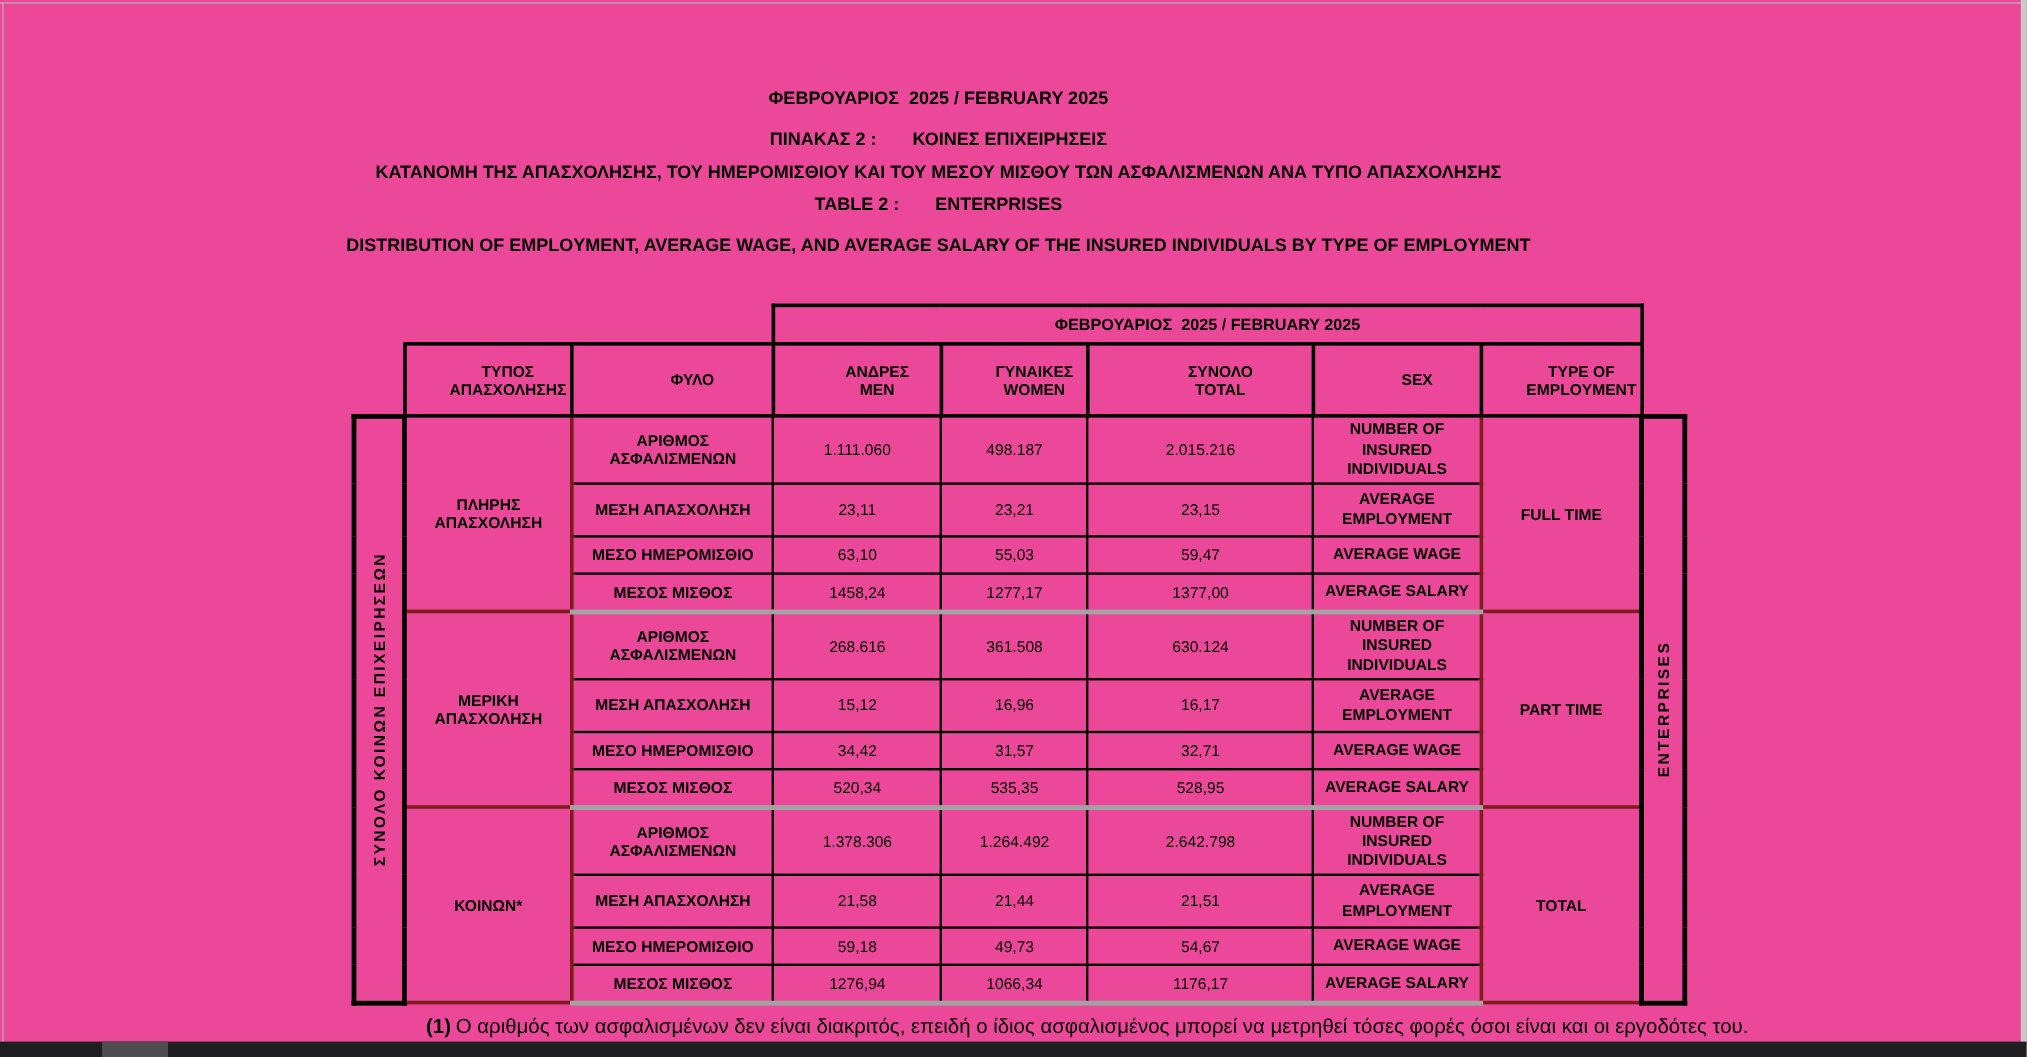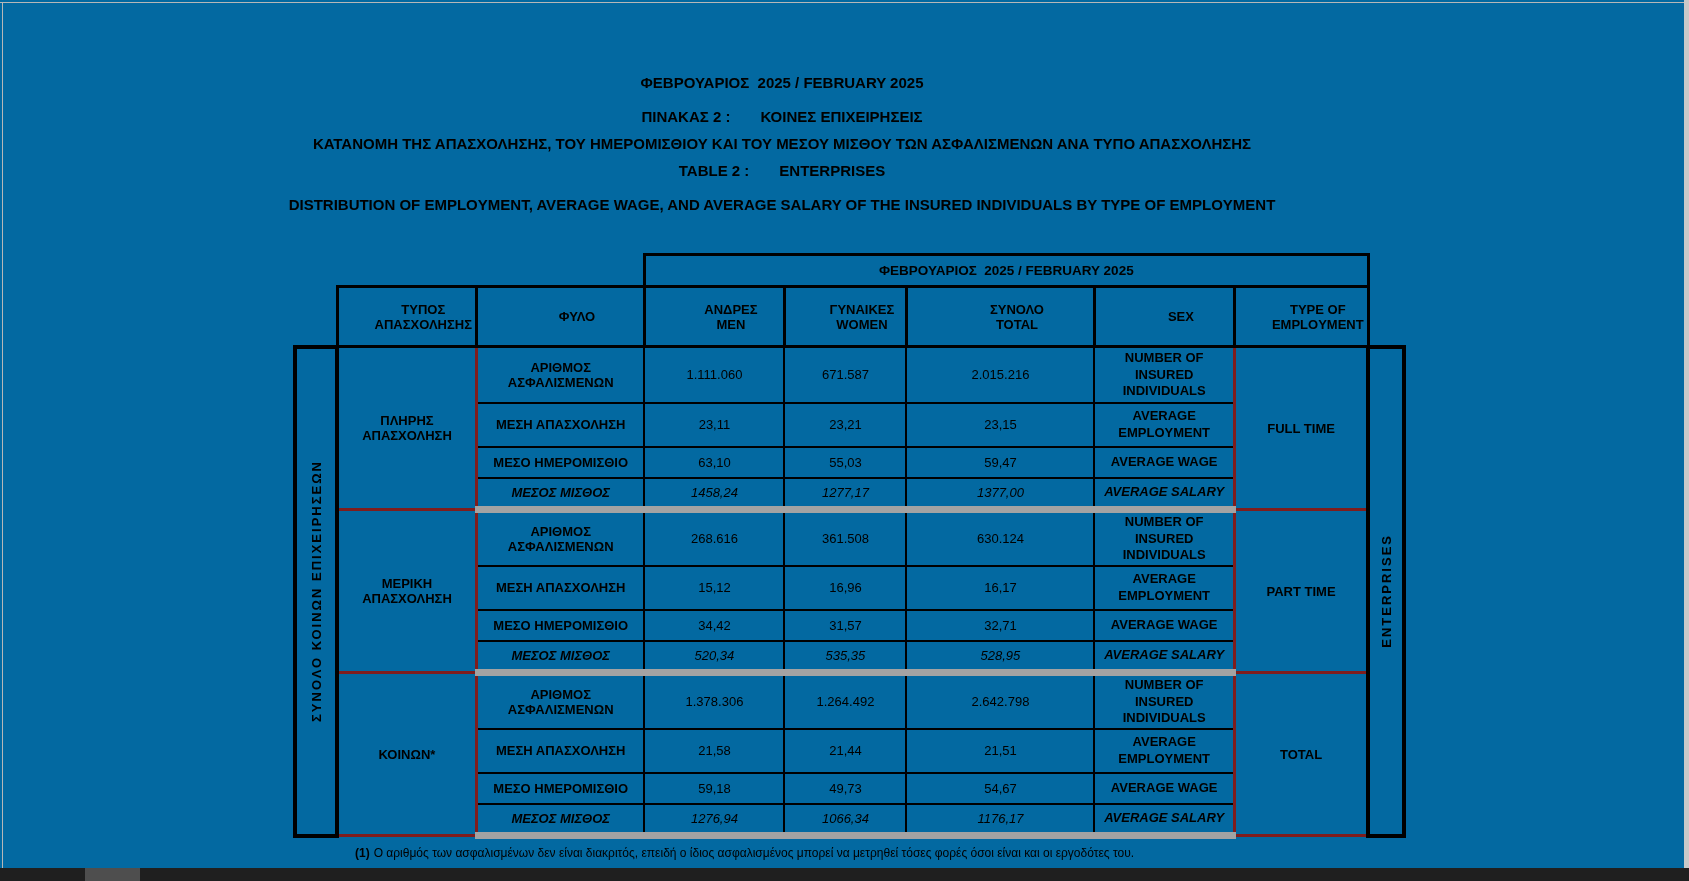--- a/index.html
+++ b/index.html
@@ -1,17 +1,17 @@
 <!DOCTYPE html>
 <html lang="el"><head>
 <meta charset="utf-8">
 <style>
   html,body{margin:0;padding:0;}
   body{background:#fff;font-family:"Liberation Sans", sans-serif;}
-  #screen{position:relative;width:1689px;height:881px;background:#0369a1;overflow:hidden;}
+  #screen{position:relative;width:1689px;height:881px;background:#ec4899;overflow:hidden;}
 
   
   .edge-top{position:absolute;top:2px;left:0;width:1684px;height:1px;background:#b7b7b7;}
   .edge-left{position:absolute;top:2px;left:2px;width:1px;height:879px;background:#b7b7b7;}
   .edge-right-strip{position:absolute;top:0;right:0;width:5px;height:881px;background:#c9c9c9;}
 
   
   .titles{position:absolute;left:0;top:0;width:1564px;}
   .tline{position:absolute;left:0;width:100%;text-align:center;font-weight:bold;
          font-size:15px;color:#000;white-space:pre-wrap;}
@@ -29,32 +29,32 @@
   .nb{border:none;background:transparent;}
   .spanbox{border:3px solid #000;text-align:center;font-weight:bold;font-size:13.5px;
            white-space:pre-wrap;height:27px;vertical-align:middle;}
   th.hdr{border:3px solid #000;text-align:center;font-weight:bold;font-size:13px;
          white-space:pre-line;vertical-align:middle;padding-left:36px;}
   td.cell{border:2px solid #000;text-align:center;vertical-align:middle;font-size:13px;}
   td.metric{font-weight:bold;white-space:pre-line;margin-top:48px;}
   td.val{font-weight:normal;border-radius:26px;}
   td.men-metric{font-weight:bold;white-space:pre-line;line-height:1.25;}
   td.typecell{font-weight:bold;white-space:pre-line;border:3px solid #7f1d1d;}
-  td.bb4{border-bottom:7px solid #a3a3a3;font-style:italic;}
+  td.bb4{border-bottom:4px solid #a3a3a3;}
   td.band{border:4px solid #000;vertical-align:middle;text-align:center;padding:0;}
   .vtext{writing-mode:vertical-rl;transform:rotate(180deg);font-weight:bold;font-size:13px;
          letter-spacing:2px;white-space:nowrap;margin:0 auto;}
   .rh-num{height:56px;}
   .rh-emp{height:44px;}
   .rh-wage{height:31px;}
   .rh-sal{height:32px;}
   .rh-head{height:60px;}
 
   
-  .footnote{position:absolute;left:355px;top:846px;font-size:12px;color:#000;white-space:nowrap;}
+  .footnote{position:absolute;left:355px;top:846px;font-size:17px;color:#000;white-space:nowrap;}
   .footnote .fmark{font-weight:bold;margin-right:4px;}
 
   
   .bottom-bar{position:absolute;left:0;bottom:0;width:1689px;height:13px;background:#1f1f1f;}
   .bottom-thumb{position:absolute;left:85px;bottom:0;width:55px;height:13px;background:#4e4e4e;}
 </style>
 </head>
 <body>
 
 <div id="screen">
@@ -111,21 +111,21 @@
 
       <tr class="rh-num">
         <td class="band" rowspan="12">
               <div class="vtext">ΣΥΝΟΛΟ ΚΟΙΝΩΝ ΕΠΙΧΕΙΡΗΣΕΩΝ</div>
             </td>
         <td class="cell typecell" rowspan="4">ΠΛΗΡΗΣ
 ΑΠΑΣΧΟΛΗΣΗ</td>
         <td class="cell metric">ΑΡΙΘΜΟΣ
 ΑΣΦΑΛΙΣΜΕΝΩΝ</td>
         <td class="cell val">1.111.060</td>
-        <td class="cell val">671.587</td>
+        <td class="cell val">498.187</td>
         <td class="cell val">2.015.216</td>
         <td class="cell men-metric">NUMBER OF
 INSURED
 INDIVIDUALS</td>
         <td class="cell typecell" rowspan="4">FULL TIME</td>
         <td class="band" rowspan="12">
               <div class="vtext">ENTERPRISES</div>
             </td>
       </tr>
       <tr class="rh-emp">

